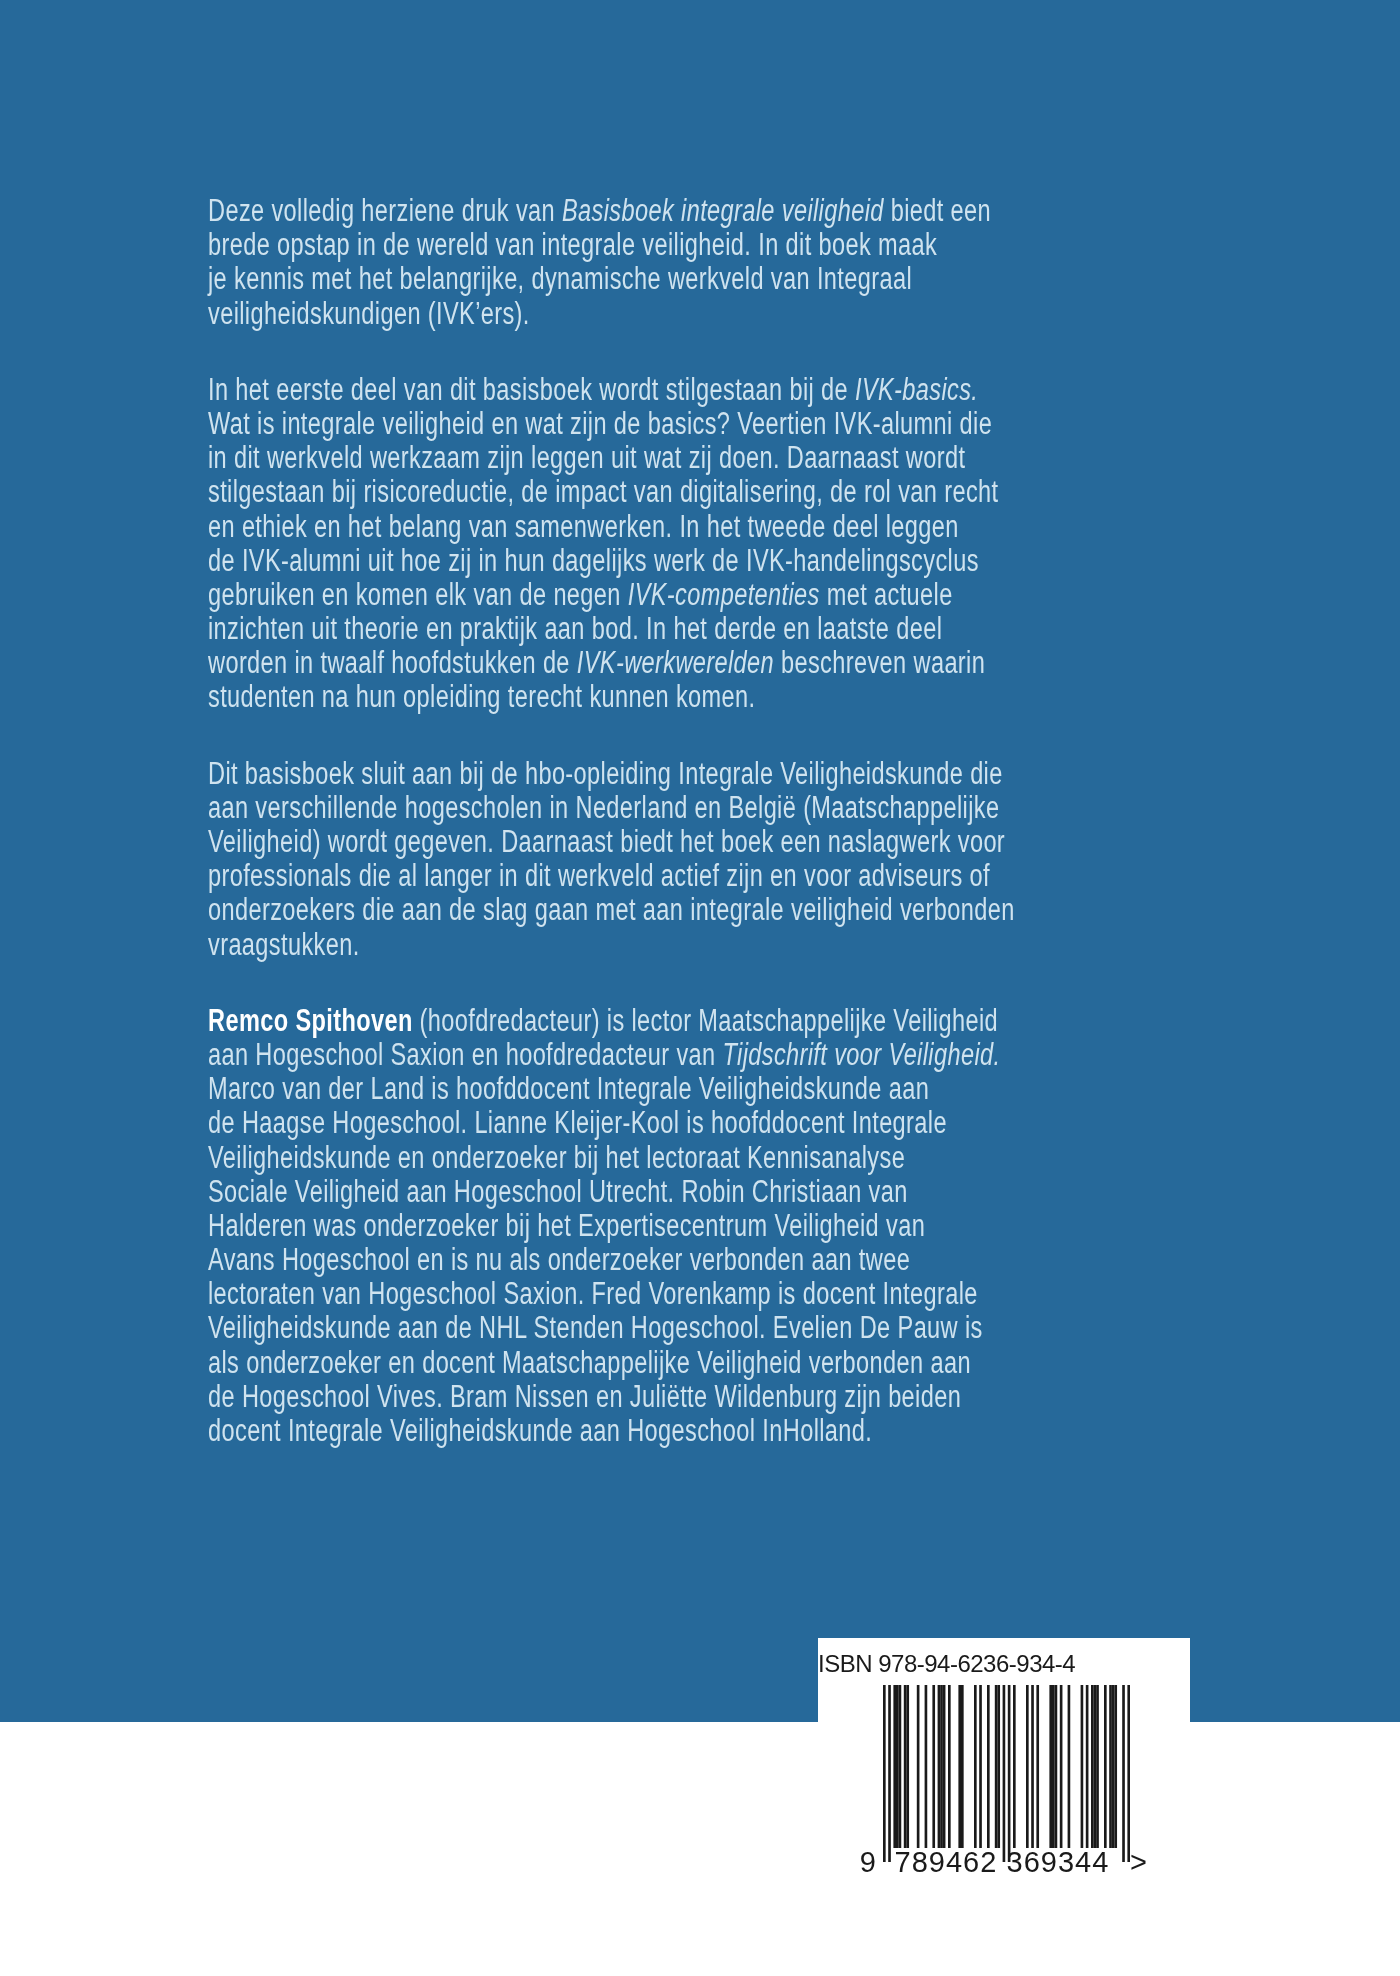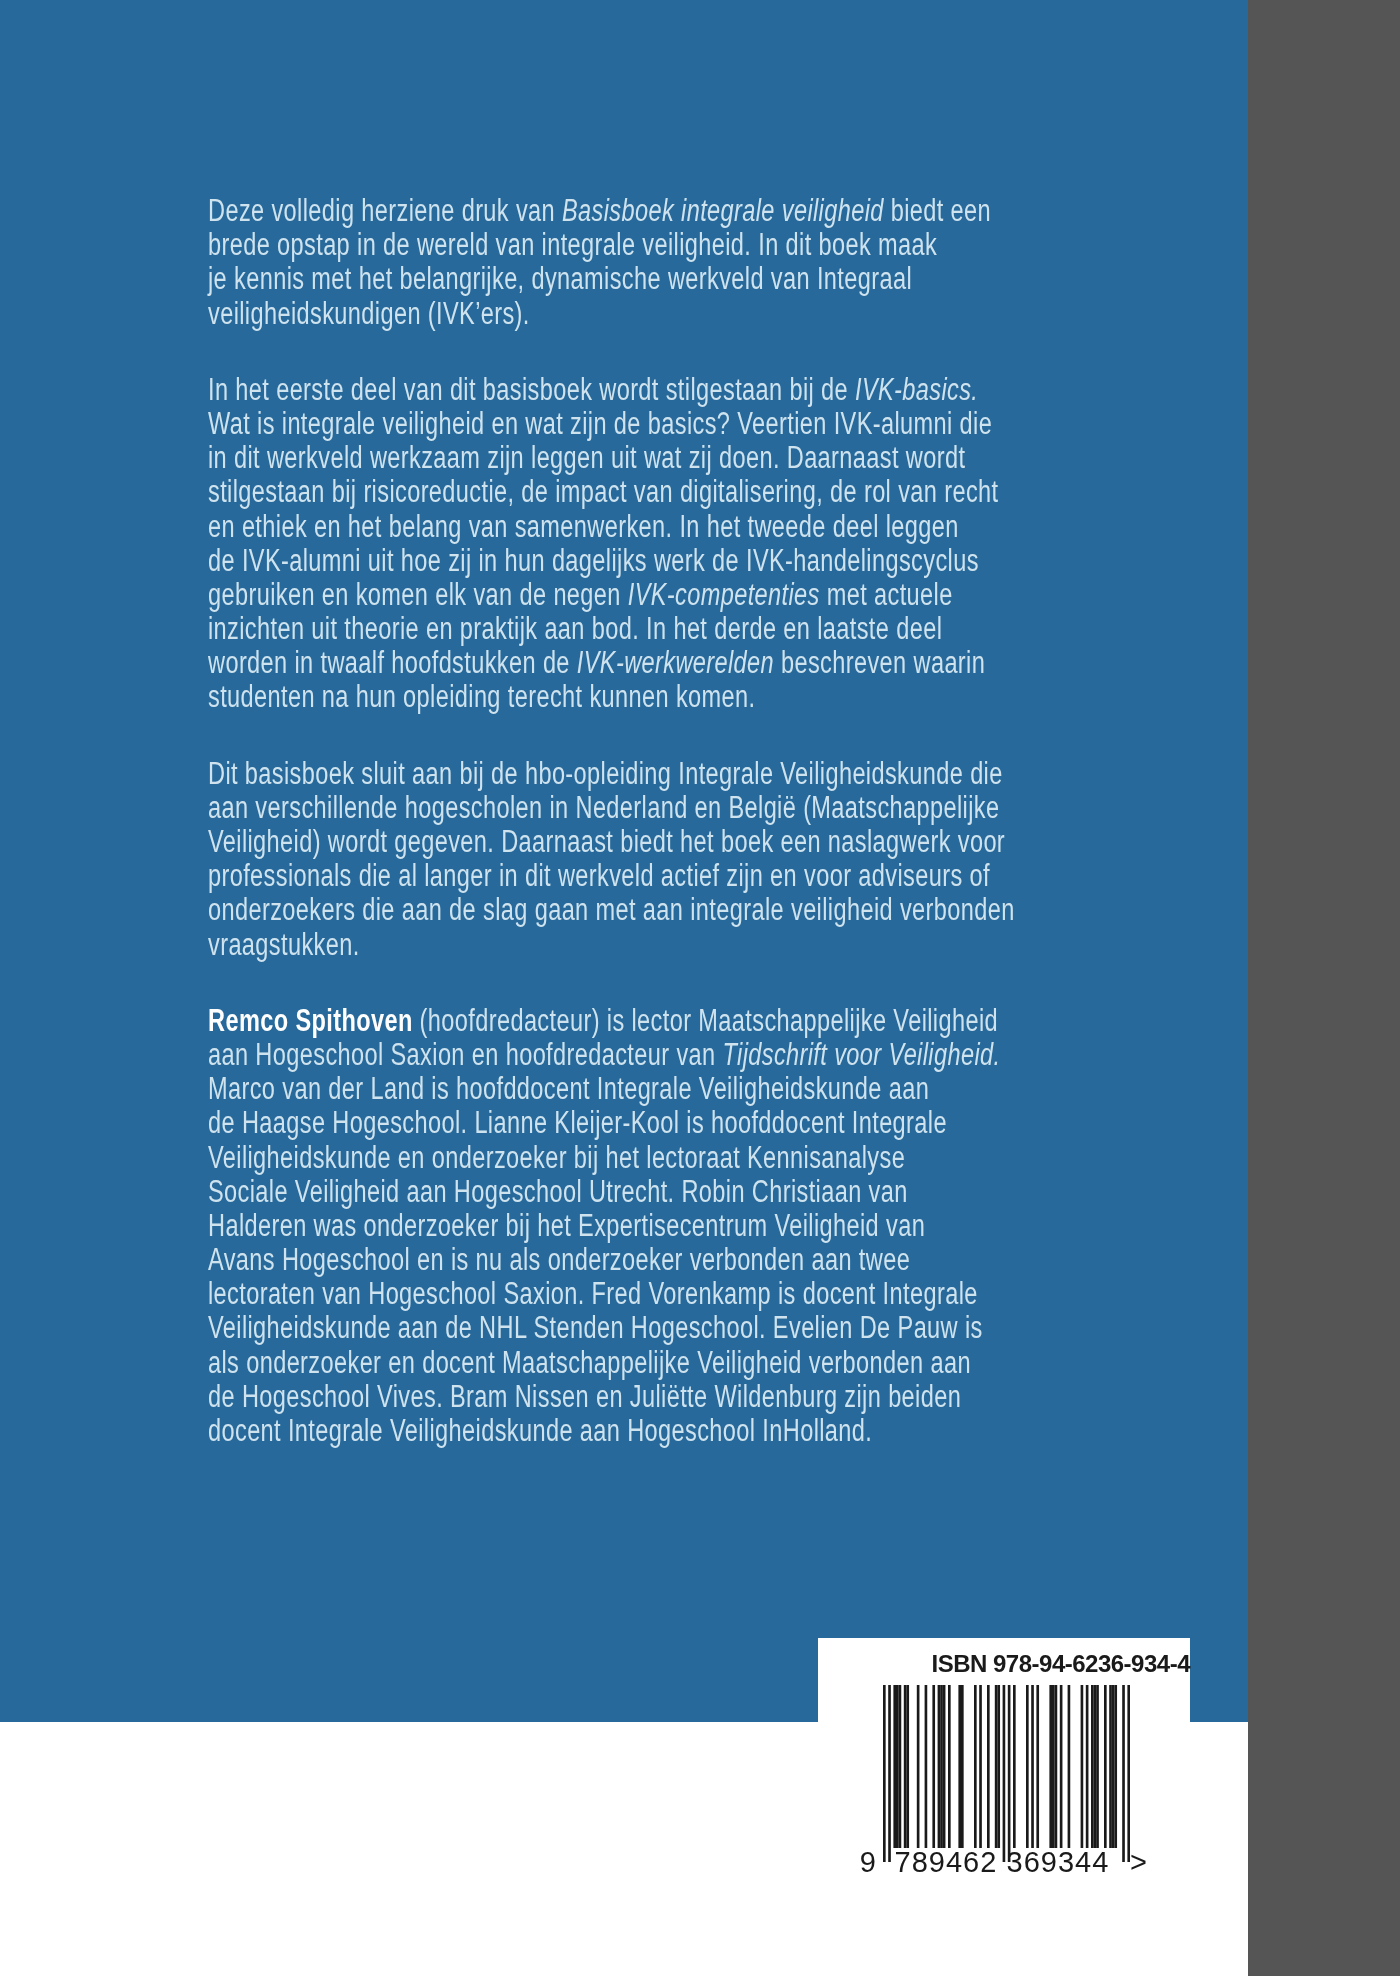--- a/index.html
+++ b/index.html
@@ -1,18 +1,18 @@
 <!DOCTYPE html>
 <html><head>
 <meta charset="utf-8">
 <style>
   html,body{margin:0;padding:0;background:#555;}
   .canvas{
     position:relative;
-    width:1248px;height:1976px;
+    width:1400px;height:1976px;
     overflow:hidden;
     font-family:"Liberation Sans",sans-serif;
     background:#26699a;
   }
   
   .blurb{
     position:absolute;
     left:208px;top:194px;
     width:1250px;
     transform:scaleX(0.76);
@@ -38,25 +38,25 @@
   
   .isbn-box{
     position:absolute;
     left:818px;top:1638px;
     width:372px;height:338px;
     background:#ffffff;
   }
   .isbn-label{
     position:absolute;
     left:0;top:12px;width:100%;
-    text-align:right;
+    text-align:left;
     color:#1a1a1a;
     font-size:24px;
     letter-spacing:-0.5px;
-    font-weight:700;
+    font-weight:400;
   }
   .barcode-svg{
     position:absolute;
     left:65px;top:47px;
   }
   .barcode-numbers{
     position:absolute;
     left:0;top:208px;width:100%;height:34px;
     color:#1a1a1a;
     font-size:29px;

